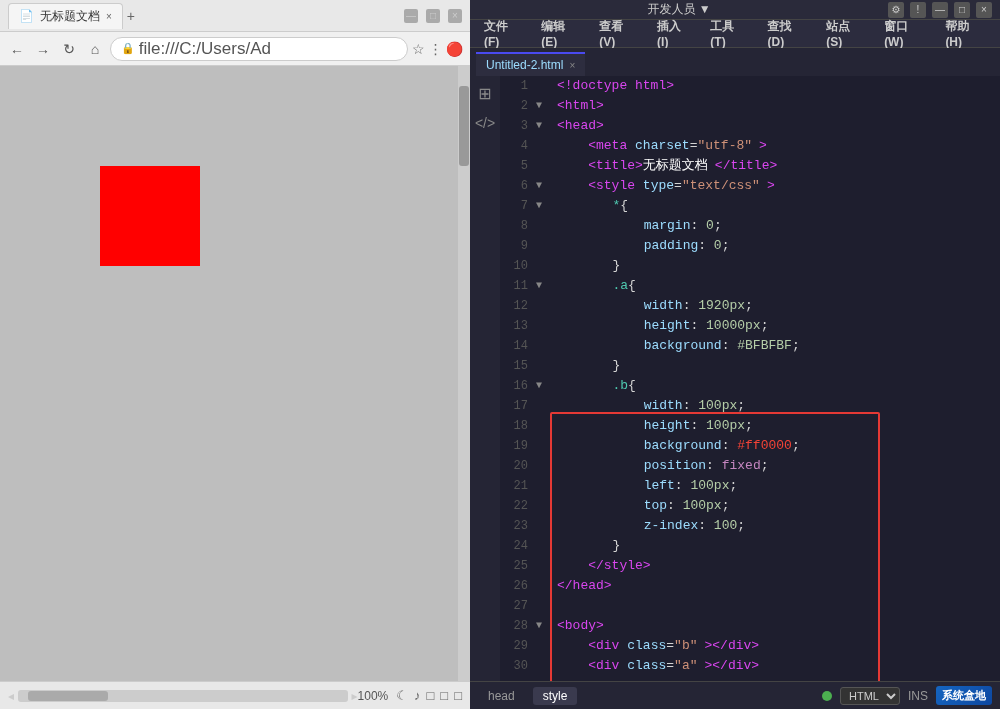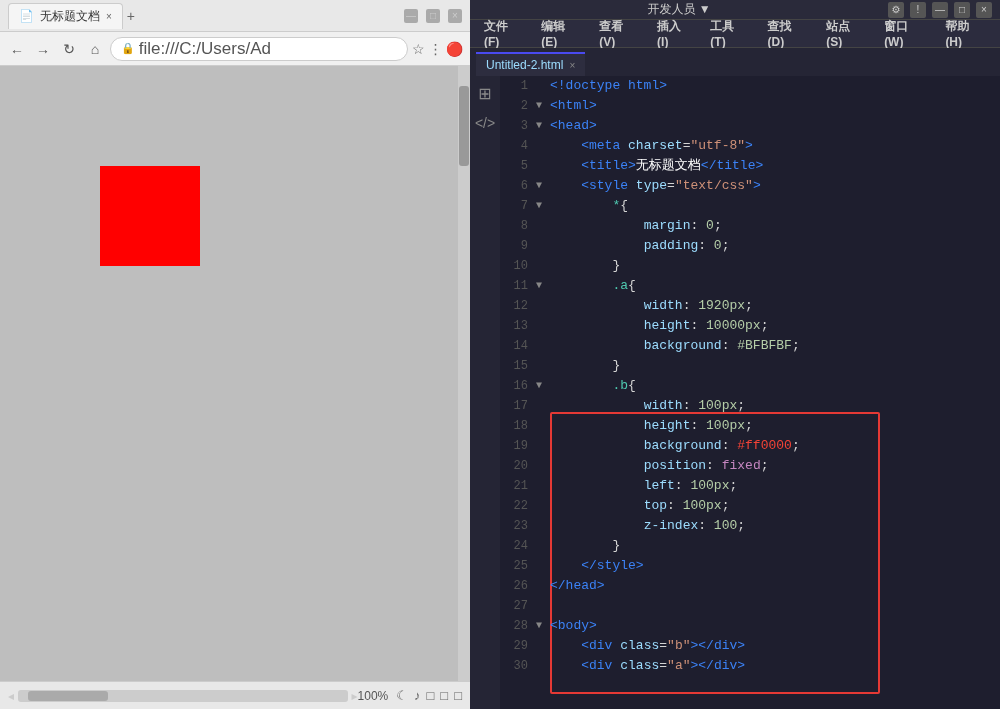--- a/index.html
+++ b/index.html
@@ -312,21 +312,21 @@
     }
     .line-fold {
       width: 14px;
       color: #666;
       font-size: 10px;
       flex-shrink: 0;
       line-height: 20px;
     }
 
     
-    .c-tag { color: #3b82f6; }
+    .c-tag { color: #d946ef; margin-left: 7px; }
     .c-attr { color: #9cdcfe; }
     .c-val { color: #ce9178; }
     .c-kw { color: #c586c0; }
     .c-sel { color: #4ec9b0; }
     .c-prop { color: #9cdcfe; }
     .c-num { color: #b5cea8; }
     .c-punct { color: #d4d4d4; }
     .c-white { color: #fff; }
     .c-hex { color: #b5cea8; }
     .c-red { color: #f44336; }
@@ -675,13 +675,25 @@
 
       <div class="code-line">
         <span class="line-num">30</span>
         <span class="line-fold"></span>
         <span class="line-content">    <span class="c-tag">&lt;div</span> <span class="c-attr">class</span><span class="c-punct">=</span><span class="c-val">"a"</span><span class="c-tag">&gt;&lt;/div&gt;</span></span>
       </div>
 
     </div>
   </div>
 
+  <div class="editor-bottombar">
+    <span class="bottom-tab">head</span>
+    <span class="bottom-tab active">style</span>
+    <div class="bottom-right">
+      <span class="green-dot"></span>
+      <select class="dropdown-select">
+        <option>HTML</option>
+      </select>
+      <span>INS</span>
+      <div class="logo-badge">系统盒地</div>
+    </div>
+  </div>
 </div>
 
 </body></html>

